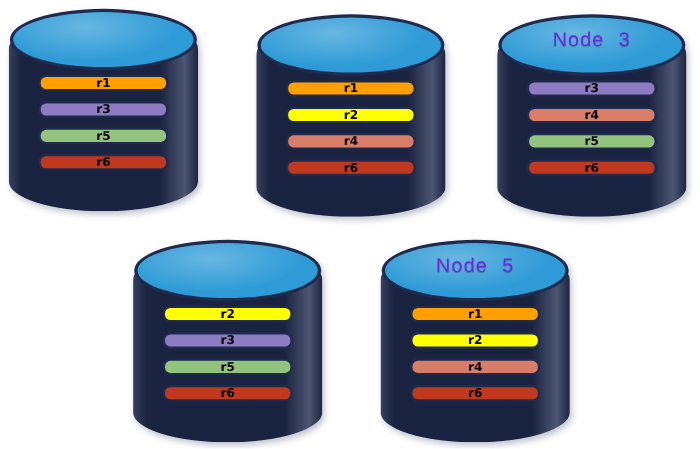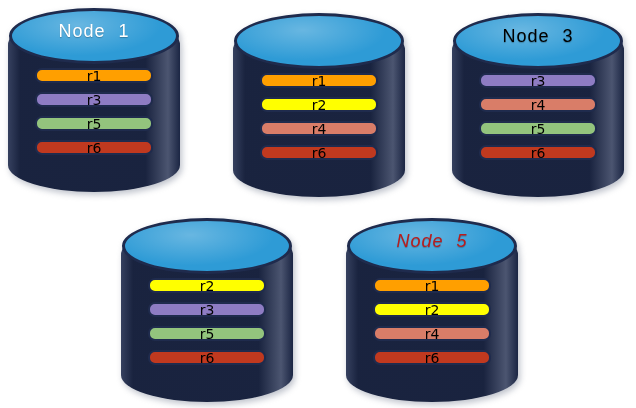--- a/index.html
+++ b/index.html
@@ -76,82 +76,81 @@
   .bar {
     box-sizing: border-box;
     width: 118px;
     height: 15px;
     border: 2px solid var(--body-color, #1f2b4d);
     border-radius: 7px;
     display: flex;
     align-items: center;
     justify-content: center;
     font-family: "DejaVu Sans", sans-serif;
-    font-weight: normal;
-    font-size: 14px;
+    font-weight: bold;
+    font-size: 11px;
     line-height: 1;
     color: #000000;
   }
   
   .pos-0 { left: 8px;   top: 6px;   }
   .pos-1 { left: 233px; top: 11px;  }
   .pos-2 { left: 452px; top: 11px;  }
   .pos-3 { left: 121px; top: 216px; }
   .pos-4 { left: 346px; top: 216px; }
 </style>
 </head>
 <body>
 
 <div id="canvas" style="background: rgb(255, 255, 255);">
     <div class="cylinder pos-0">
     <div class="cyl-body"></div>
     <div class="cyl-top"></div>
-    <div class="cyl-title" style="color: rgb(255, 255, 255);">Node 1</div>
     <div class="bars">
         <div class="bar" style="background: rgb(255, 159, 0); border-color: rgb(31, 43, 77); color: rgb(0, 0, 0);">r1</div>
         <div class="bar" style="background: rgb(142, 124, 195); border-color: rgb(31, 43, 77); color: rgb(0, 0, 0);">r3</div>
         <div class="bar" style="background: rgb(147, 196, 125); border-color: rgb(31, 43, 77); color: rgb(0, 0, 0);">r5</div>
         <div class="bar" style="background: rgb(192, 57, 31); border-color: rgb(31, 43, 77); color: rgb(0, 0, 0);">r6</div>
       </div>
   </div>
     <div class="cylinder pos-1">
     <div class="cyl-body"></div>
     <div class="cyl-top"></div>
     <div class="bars">
         <div class="bar" style="background: rgb(255, 159, 0); border-color: rgb(31, 43, 77); color: rgb(0, 0, 0);">r1</div>
         <div class="bar" style="background: rgb(255, 255, 0); border-color: rgb(31, 43, 77); color: rgb(0, 0, 0);">r2</div>
         <div class="bar" style="background: rgb(217, 125, 104); border-color: rgb(31, 43, 77); color: rgb(0, 0, 0);">r4</div>
         <div class="bar" style="background: rgb(192, 57, 31); border-color: rgb(31, 43, 77); color: rgb(0, 0, 0);">r6</div>
       </div>
   </div>
     <div class="cylinder pos-2">
     <div class="cyl-body"></div>
     <div class="cyl-top"></div>
-    <div class="cyl-title" style="color: #000000; text-align: center;">Node 3</div>
+    <div class="cyl-title" style="color: #6d28d9; text-align: center;">Node 3</div>
     <div class="bars">
         <div class="bar" style="background: rgb(142, 124, 195); border-color: rgb(31, 43, 77); color: rgb(0, 0, 0);">r3</div>
         <div class="bar" style="background: rgb(217, 125, 104); border-color: rgb(31, 43, 77); color: rgb(0, 0, 0);">r4</div>
         <div class="bar" style="background: rgb(147, 196, 125); border-color: rgb(31, 43, 77); color: rgb(0, 0, 0);">r5</div>
         <div class="bar" style="background: rgb(192, 57, 31); border-color: rgb(31, 43, 77); color: rgb(0, 0, 0);">r6</div>
       </div>
   </div>
     <div class="cylinder pos-3">
     <div class="cyl-body"></div>
     <div class="cyl-top"></div>
     <div class="bars">
         <div class="bar" style="background: rgb(255, 255, 0); border-color: rgb(31, 43, 77); color: rgb(0, 0, 0);">r2</div>
         <div class="bar" style="background: rgb(142, 124, 195); border-color: rgb(31, 43, 77); color: rgb(0, 0, 0);">r3</div>
         <div class="bar" style="background: rgb(147, 196, 125); border-color: rgb(31, 43, 77); color: rgb(0, 0, 0);">r5</div>
         <div class="bar" style="background: rgb(192, 57, 31); border-color: rgb(31, 43, 77); color: rgb(0, 0, 0);">r6</div>
       </div>
   </div>
     <div class="cylinder pos-4">
     <div class="cyl-body"></div>
     <div class="cyl-top"></div>
-    <div class="cyl-title" style="color: #b91c1c; font-style: italic;">Node 5</div>
+    <div class="cyl-title" style="color: #6d28d9;">Node 5</div>
     <div class="bars">
         <div class="bar" style="background: rgb(255, 159, 0); border-color: rgb(31, 43, 77); color: rgb(0, 0, 0);">r1</div>
         <div class="bar" style="background: rgb(255, 255, 0); border-color: rgb(31, 43, 77); color: rgb(0, 0, 0);">r2</div>
         <div class="bar" style="background: rgb(217, 125, 104); border-color: rgb(31, 43, 77); color: rgb(0, 0, 0);">r4</div>
         <div class="bar" style="background: rgb(192, 57, 31); border-color: rgb(31, 43, 77); color: rgb(0, 0, 0);">r6</div>
       </div>
   </div>
   </div>
 
 </body></html>

